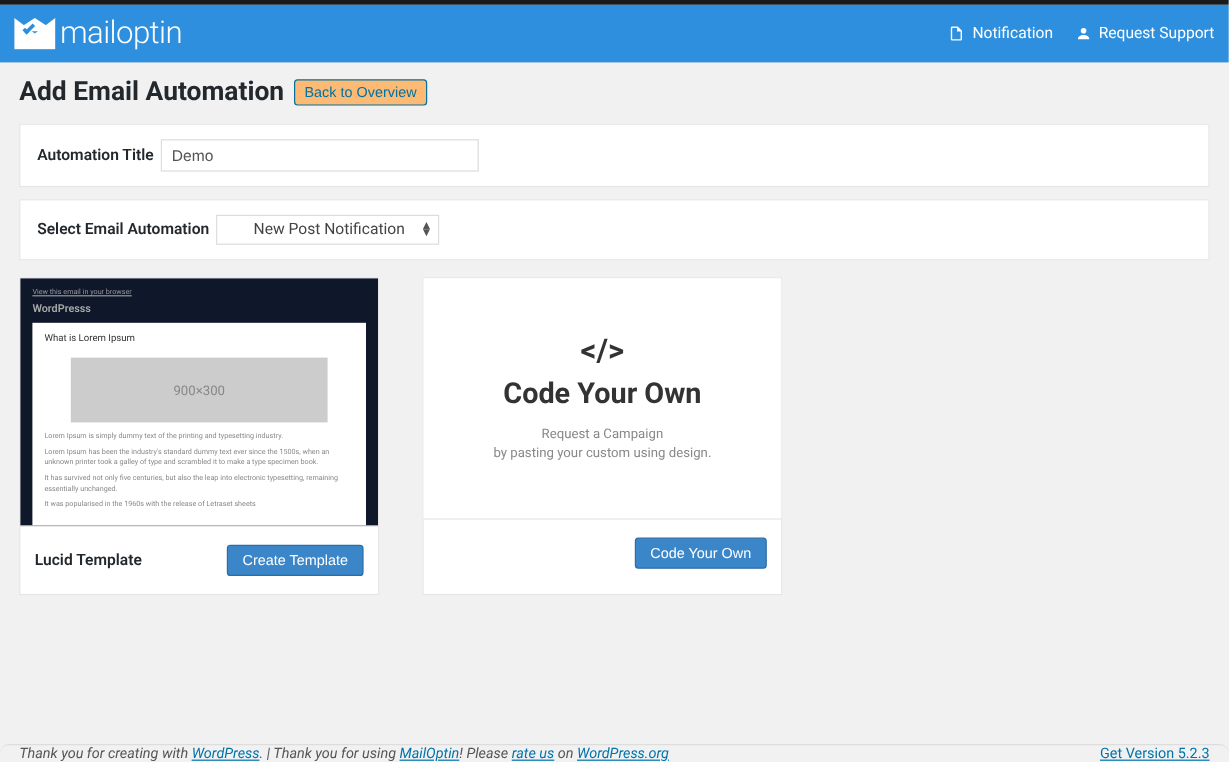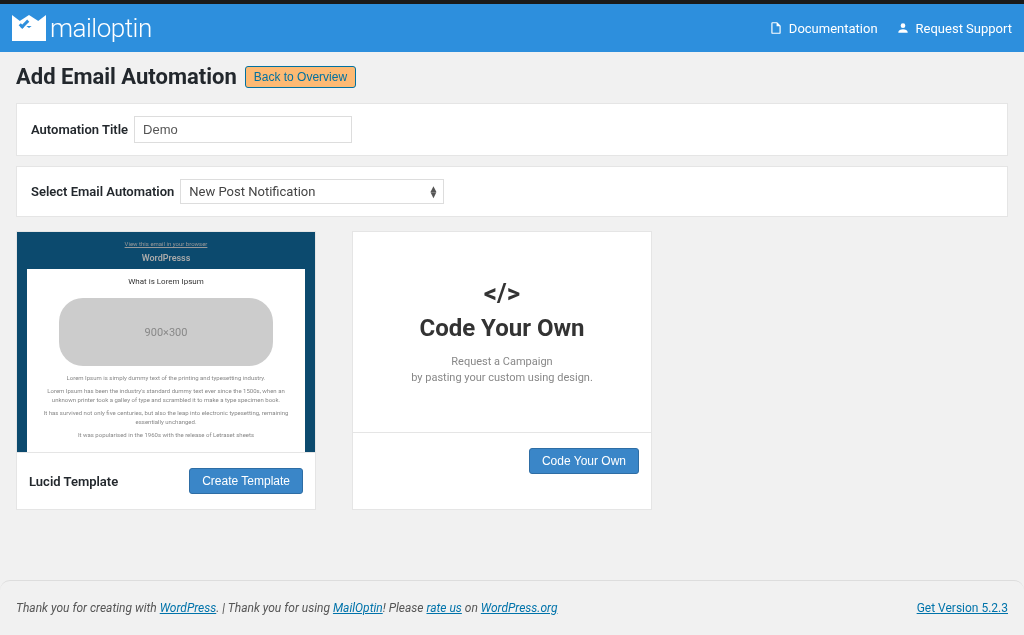--- a/index.html
+++ b/index.html
@@ -112,36 +112,37 @@
 }
 .panel-label {
   font-size: 13px;
   font-weight: 600;
   color: #23282d;
 }
 .text-input {
   border: 1px solid #ddd;
   padding: 5px 8px;
   font-size: 13px;
-  width: 218px;
+  width: 265px;
   background: #fff;
   color: #555;
 }
 .select-wrap {
   position: relative;
   display: inline-block;
 }
 .select {
   border: 1px solid #ddd;
   padding: 4px 28px 4px 8px;
   font-size: 13px;
   background: #fff;
-  width: 264px;
+  width: 186px;
   appearance: none;
   cursor: pointer;
+  text-align: right;
 }
 .select-caret {
   position: absolute;
   right: 6px;
   top: 50%;
   transform: translateY(-50%);
   font-size: 10px;
   color: #555;
   pointer-events: none;
   line-height: 6px;
@@ -153,27 +154,26 @@
 }
 .card {
   width: 300px;
   border: 1px solid #e5e5e5;
   background: #fff;
   display: flex;
   flex-direction: column;
 }
 .card-preview {
   flex: 1;
-  background: #0c4a6e;
+  background: #0f172a;
   height: 200px;
   padding: 6px 10px 0;
   overflow: hidden;
   font-size: 7px;
   color: #888;
-  text-align: center;
 }
 .preview-link {
   font-size: 6px;
   text-decoration: underline;
   color: #999;
   display: block;
   margin-top: 2px;
 }
 .preview-brand {
   font-size: 9px;
@@ -189,26 +189,25 @@
 .preview-heading {
   font-size: 8px;
   font-weight: 400;
   color: #333;
   margin-bottom: 12px;
 }
 .preview-img {
   background: #ccc;
   color: #888;
   font-size: 11px;
-  height: 68px;
+  height: 54px;
   display: flex;
   align-items: center;
   justify-content: center;
   margin: 0 22px 8px;
-  border-radius: 24px;
 }
 .preview-text {
   font-size: 6px;
   line-height: 1.4;
   color: #888;
   margin-bottom: 5px;
 }
 .card-footer {
   border-top: 1px solid #e5e5e5;
   padding: 15px 12px;
@@ -255,21 +254,21 @@
   font-size: 11px;
   color: #888;
   text-align: center;
   line-height: 1.5;
 }
 .footer {
   position: absolute;
   bottom: 0;
   left: 0;
   right: 0;
-  padding: 20px 16px;
+  padding: 0 16px;
   font-size: 12px;
   font-style: italic;
   color: #555;
   display: flex;
   justify-content: space-between;
   align-items: center;
   border-top: 1px solid #ddd;
   border-radius: 10px;
 }
 .footer a { color: #0073aa; text-decoration: underline; }
@@ -287,21 +286,21 @@
       </div>
     <span class="logo-text">mailoptin</span>
   </div>
   <div class="header-spacer"></div>
   <div class="header-link">
     <span class="ico">
       <svg width="14" height="14" viewBox="0 0 24 24" fill="#fff">
           <path d="M14 2H6a2 2 0 0 0-2 2v16a2 2 0 0 0 2 2h12a2 2 0 0 0 2-2V8l-6-6zM6 20V4h7v5h5v11H6z"></path>
         </svg>
     </span>
-    <span>Documentation</span>
+    <span>Notification</span>
   </div>
   <div class="header-link">
     <span class="ico">
       <svg width="14" height="14" viewBox="0 0 24 24" fill="#fff">
           <circle cx="12" cy="8" r="4"></circle>
           <path d="M12 14c-4 0-8 2-8 5v1h16v-1c0-3-4-5-8-5z"></path>
         </svg>
     </span>
     <span>Request Support</span>
   </div>

